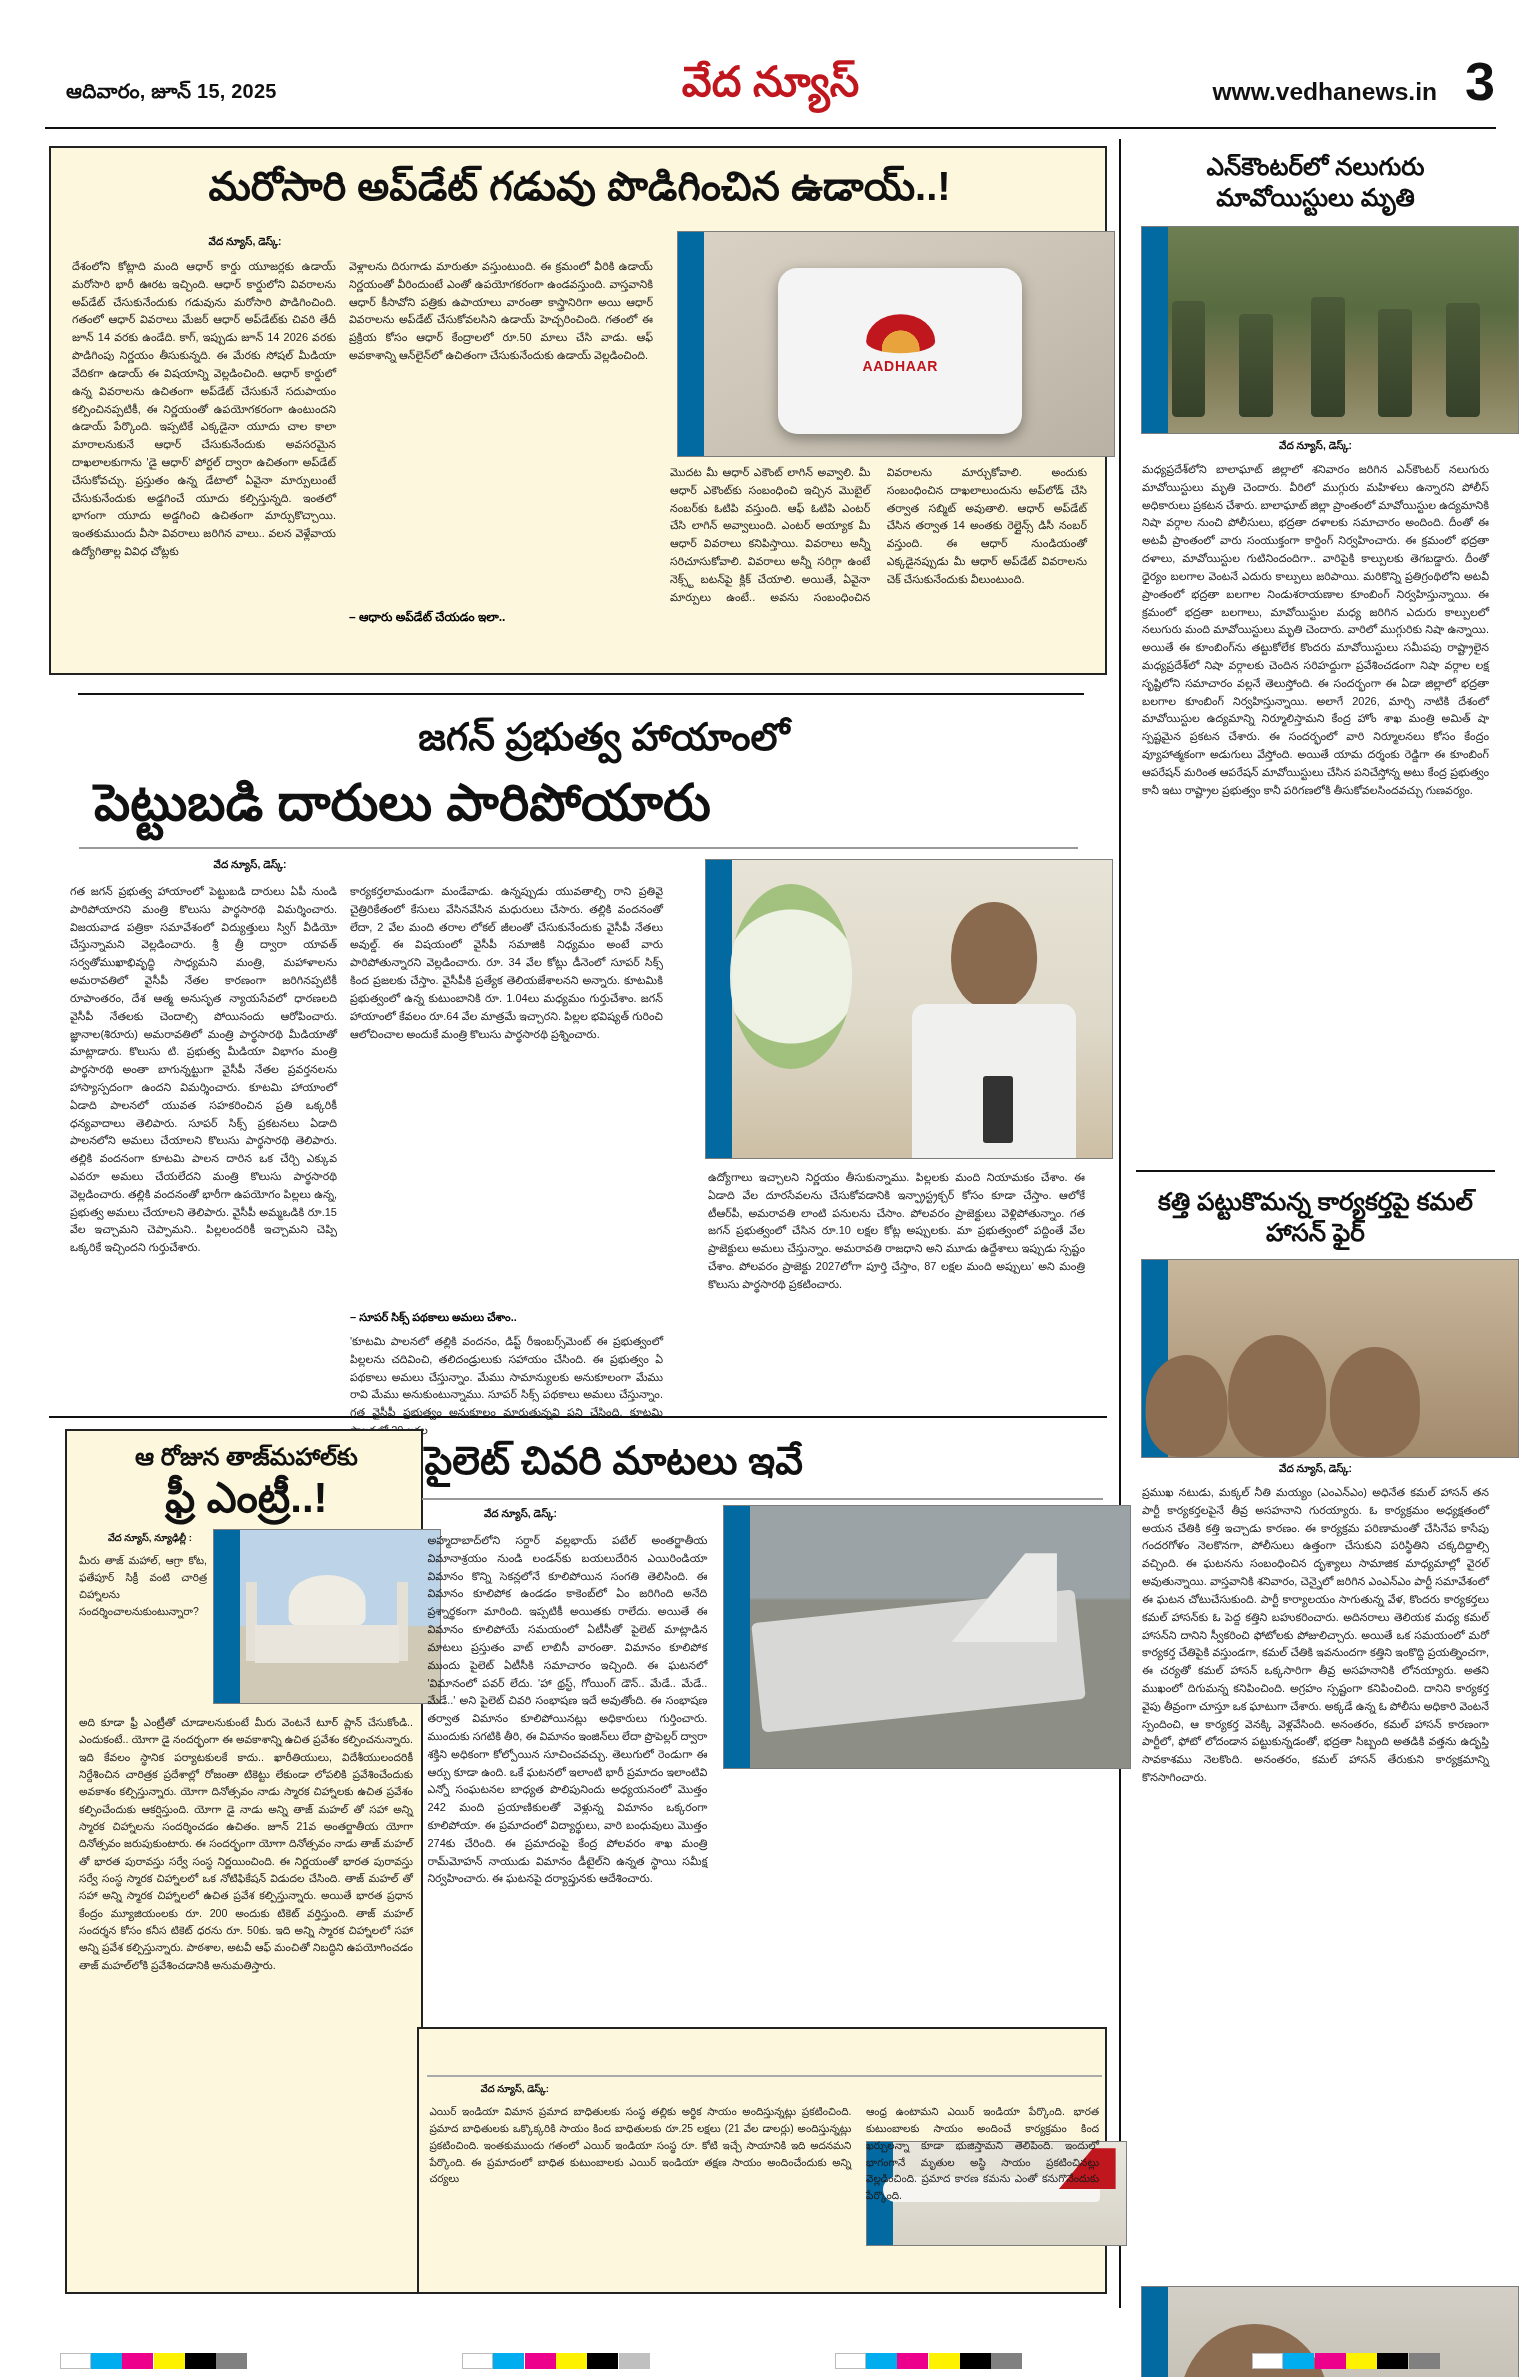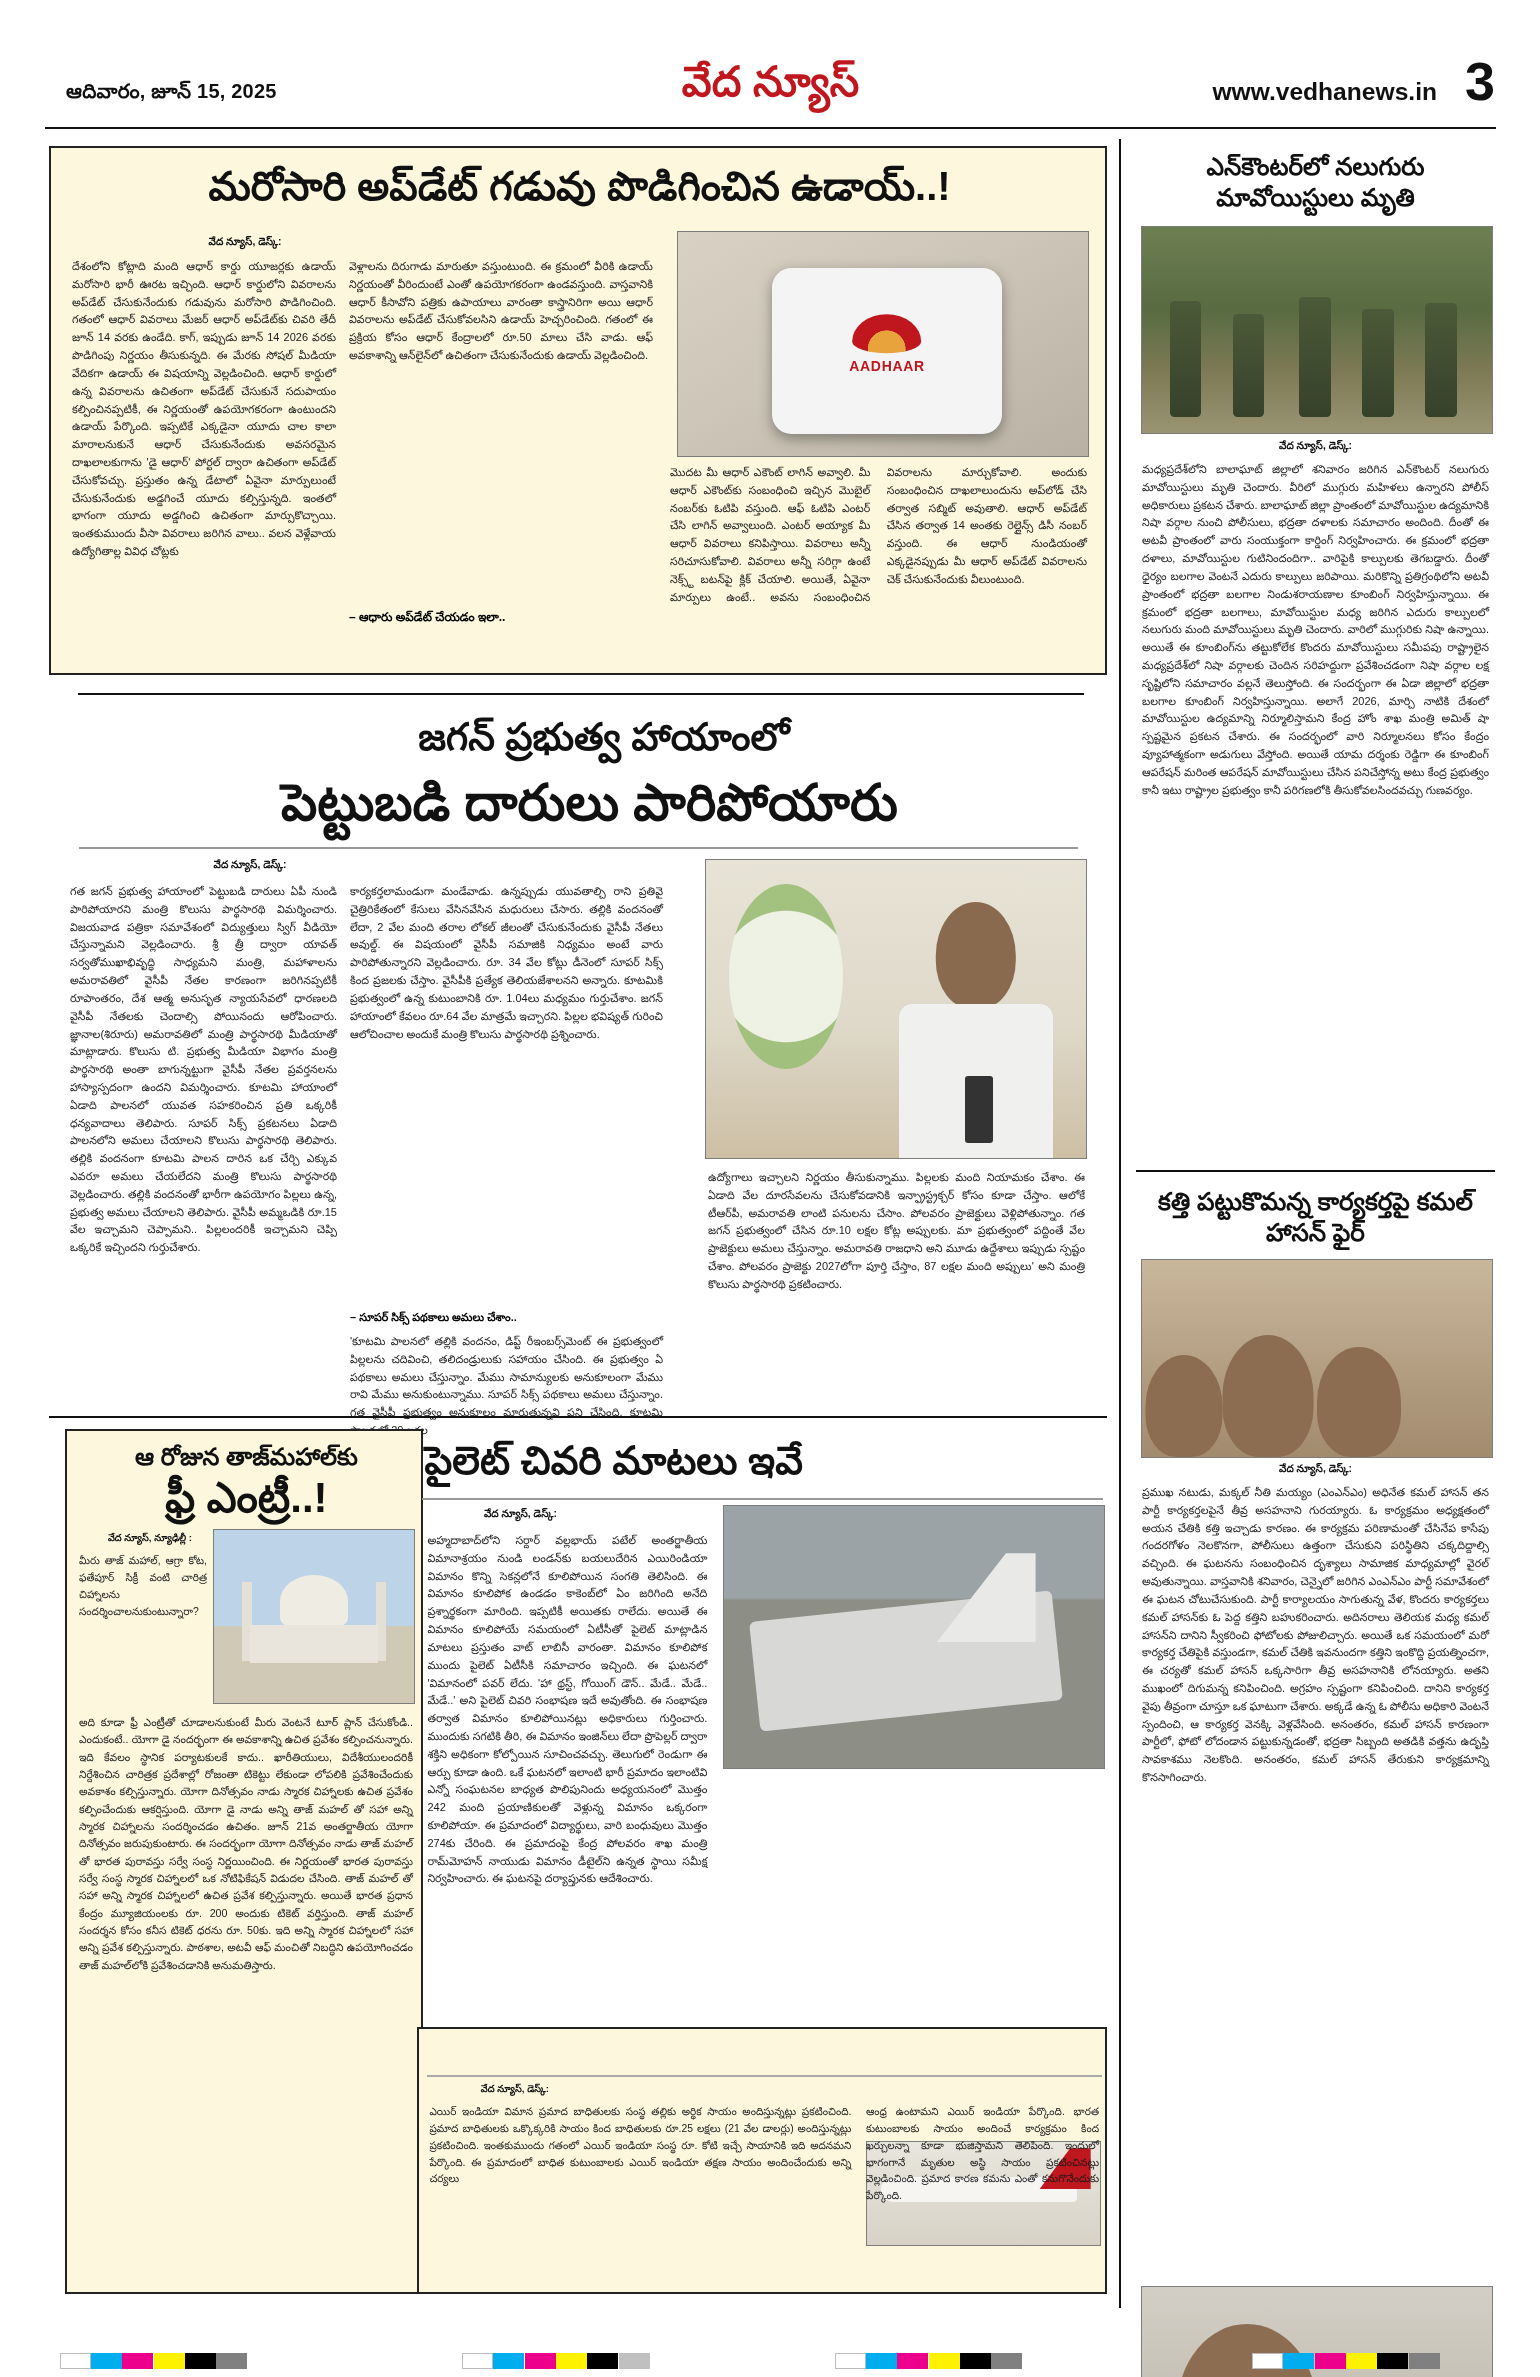--- a/index.html
+++ b/index.html
@@ -25,21 +25,21 @@
     position:absolute;right:104px;top:78px;font-size:24.6px;font-weight:bold;color:#111;
   }
   .mast-pageno{
     position:absolute;right:46px;top:54px;font-size:54px;font-weight:bold;color:#111;line-height:1;
   }
   .rule{position:absolute;background:#111;}
   
   .tl{font-size:11px;line-height:1.62;color:#1a1a1a;text-align:justify;}
   .byline{font-size:10.4px;font-weight:bold;text-align:center;color:#111;margin-bottom:5.2px;}
   .headline{color:#111;font-weight:bold;line-height:1.12;}
-  .photo{background:#0369a1;overflow:hidden;position:relative;}
+  .photo{background:#0369a1;overflow:hidden;position:relative;padding-left:26px;}
   .box{position:absolute;box-sizing:border-box;}
   
   .cbars{position:absolute;left:0;bottom:0;width:1541px;height:30px;}
   .cbar{position:absolute;top:6px;height:16.4px;}
   
   .ph-aadhaar{width:100%;height:100%;background:
      linear-gradient(150deg,#d9d2c4 0%,#cdc6b8 45%,#b9b2a4 100%);}
   .phone{position:absolute;left:23%;top:16%;width:56%;height:74%;background:#f4f4f4;border-radius:19.4px;
      box-shadow:0 4.5px 13.4px rgba(0,0,0,.35);}
   .aad-logo{position:absolute;left:50%;top:46%;transform:translate(-50%,-50%);text-align:center;}
@@ -117,21 +117,21 @@
 
     <div style="position:absolute;left:298px;top:462px;width:304px;font-size:12px;font-weight:bold;">– ఆధారు అప్‌డేట్ చేయడం ఇలా..</div>
 
     <div class="tl" style="position:absolute;left:619px;top:316px;width:417px;column-count:2;column-gap:16.4px;">మొదట మీ ఆధార్ ఎకౌంట్ లాగిన్ అవ్వాలి. మీ ఆధార్ ఎకౌంట్‌కు సంబంధించి ఇచ్చిన మొబైల్ నంబర్‌కు ఓటిపి వస్తుంది. ఆఫ్ ఓటిపి ఎంటర్ చేసి లాగిన్ అవ్వాలుంది. ఎంటర్ అయ్యాక మీ ఆధార్ వివరాలు కనిపిస్తాయి. వివరాలు అన్నీ సరిచూసుకోవాలి. వివరాలు అన్నీ సరిగ్గా ఉంటే నెక్స్ట్ బటన్‌పై క్లిక్ చేయాలి. అయితే, ఏవైనా మార్పులు ఉంటే.. అవను సంబంధించిన వివరాలను మార్చుకోవాలి. అందుకు సంబంధించిన దాఖలాలుందును అప్‌లోడ్ చేసి తర్వాత సబ్మిట్ అవుతాలి. ఆధార్ అప్‌డేట్ చేసిన తర్వాత 14 అంతకు రెల్లైన్స్ డిసీ నంబర్ వస్తుంది. ఈ ఆధార్ నుండియంతో ఎక్కడైనప్పుడు మీ ఆధార్ అప్‌డేట్ వివరాలను చెక్ చేసుకునేందుకు వీలుంటుంది.</div>
 
   </div>
 
   <div class="rule" style="left:78px;top:693px;width:1006px;height:2.2px;"></div>
   <div class="box" style="left:49px;top:701px;width:1058px;height:701px;">
     <div class="headline" style="position:absolute;left:89px;top:15px;width:932px;font-size:38px;text-align:center;">జగన్ ప్రభుత్వ హాయాంలో</div>
-    <div class="headline" style="position:absolute;left:45px;top:73px;width:991px;font-size:51px;text-align:center;">పెట్టుబడి దారులు పారిపోయారు</div>
+    <div class="headline" style="position:absolute;left:45px;top:73px;width:991px;font-size:51px;text-align:left;">పెట్టుబడి దారులు పారిపోయారు</div>
     <div class="rule" style="left:30px;top:146px;width:999px;height:1.5px;background:#999;"></div>
 
     <div class="byline" style="position:absolute;left:89px;top:158px;width:224px;">వేద న్యూస్, డెస్క్:</div>
 
     <div class="photo" style="left:656px;top:158px;width:380px;height:298px;border:1.5px solid #7c7c7c;">
       <div class="ph-press">
         <div class="emblem"></div>
         <div class="man">
           <div class="man-head"></div>
           <div class="man-body"></div>

